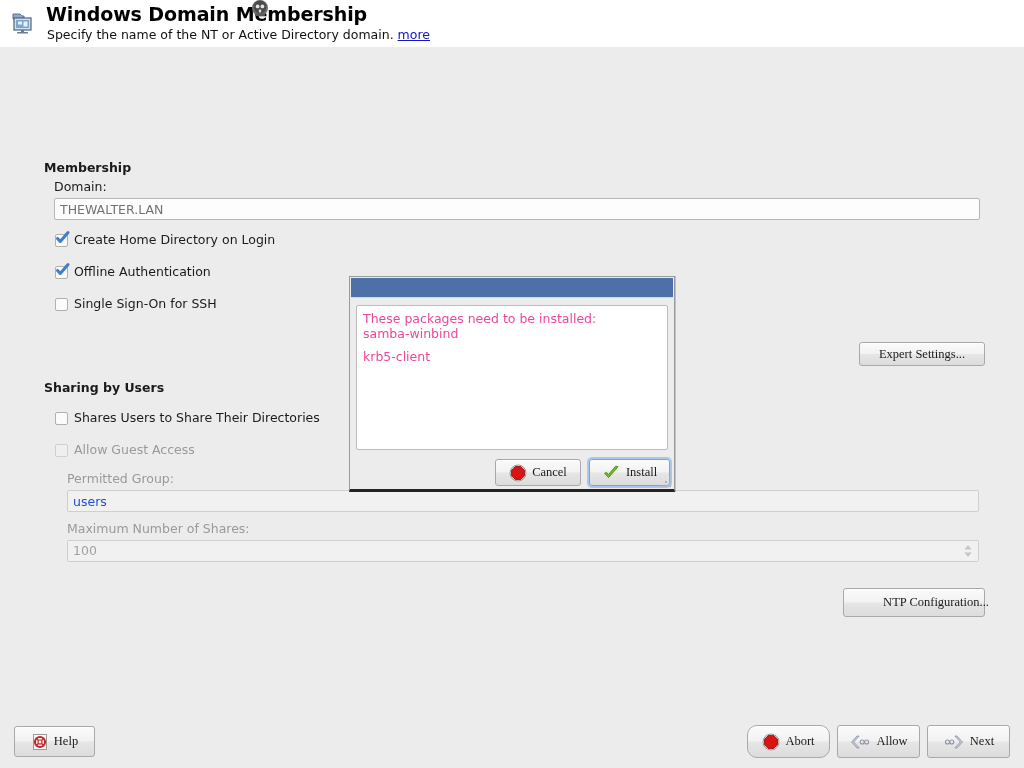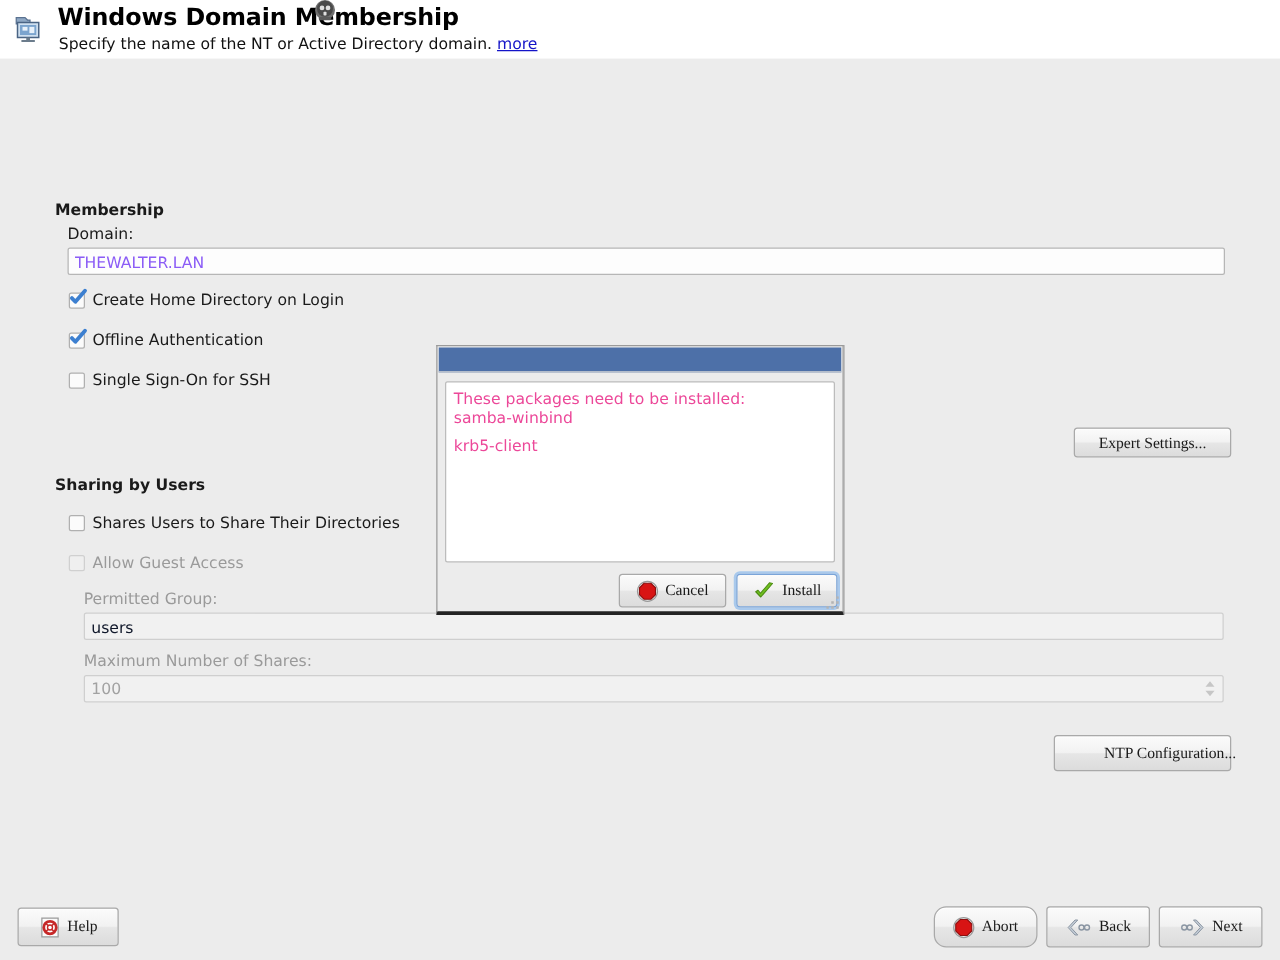--- a/index.html
+++ b/index.html
@@ -85,29 +85,29 @@
   
   .text-input {
     position: absolute;
     box-sizing: border-box;
     background: #fdfdfd;
     border: 1px solid #b6b6b6;
     border-radius: 2px;
     height: 22px;
     font-family: "DejaVu Sans", sans-serif;
     font-size: 12.5px;
-    color: #8b5cf6;
+    color: #737373;
     padding: 0 5px;
     line-height: 20px;
     outline: none;
   }
   .text-input.disabled {
     background: #f1f1f1;
     border-color: #cfcfcf;
-    color: #0f172a;
+    color: #1d4ed8;
   }
 
   
   .spin-wrap {
     position: absolute;
     box-sizing: border-box;
     height: 22px;
     border: 1px solid #cfcfcf;
     border-radius: 2px;
     background: #f1f1f1;
@@ -355,21 +355,21 @@
   </div>
 
   <div class="btn" style="left:837px; top:678px; width:83px; height:33px;">
     <span class="btn-icon">
       <svg width="22" height="16" viewBox="0 0 22 16">
         <path d="M8 2 L2.5 8 L8 14 L10.2 14 L4.7 8 L10.2 2 Z" fill="#c3ccd6" stroke="#8b96a3" stroke-width="0.8"></path>
         <circle cx="13.2" cy="8" r="2" fill="none" stroke="#8b96a3" stroke-width="1.1"></circle>
         <circle cx="17.6" cy="8" r="2" fill="none" stroke="#8b96a3" stroke-width="1.1"></circle>
       </svg>
     </span>
-    <span>Back</span>
+    <span>Allow</span>
   </div>
 
   <div class="btn" style="left:927px; top:678px; width:83px; height:33px;">
     <span class="btn-icon">
       <svg width="22" height="16" viewBox="0 0 22 16">
         <circle cx="4.4" cy="8" r="2" fill="none" stroke="#8b96a3" stroke-width="1.1"></circle>
         <circle cx="8.8" cy="8" r="2" fill="none" stroke="#8b96a3" stroke-width="1.1"></circle>
         <path d="M14 2 L19.5 8 L14 14 L11.8 14 L17.3 8 L11.8 2 Z" fill="#c3ccd6" stroke="#8b96a3" stroke-width="0.8"></path>
       </svg>
     </span>

